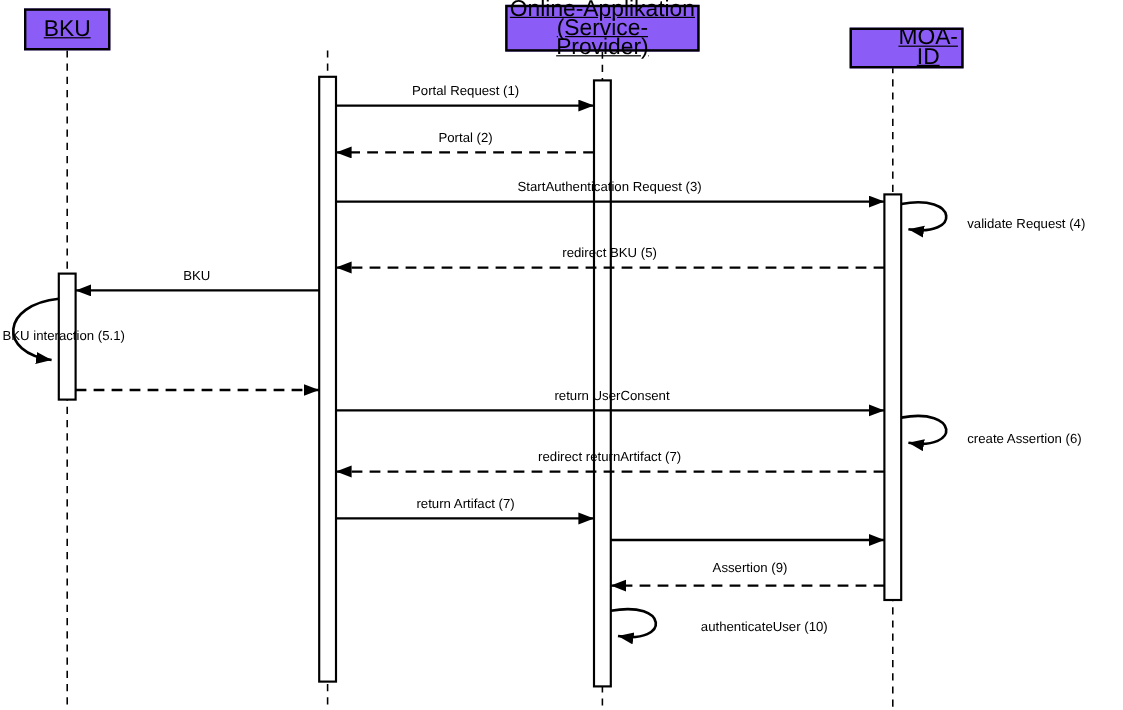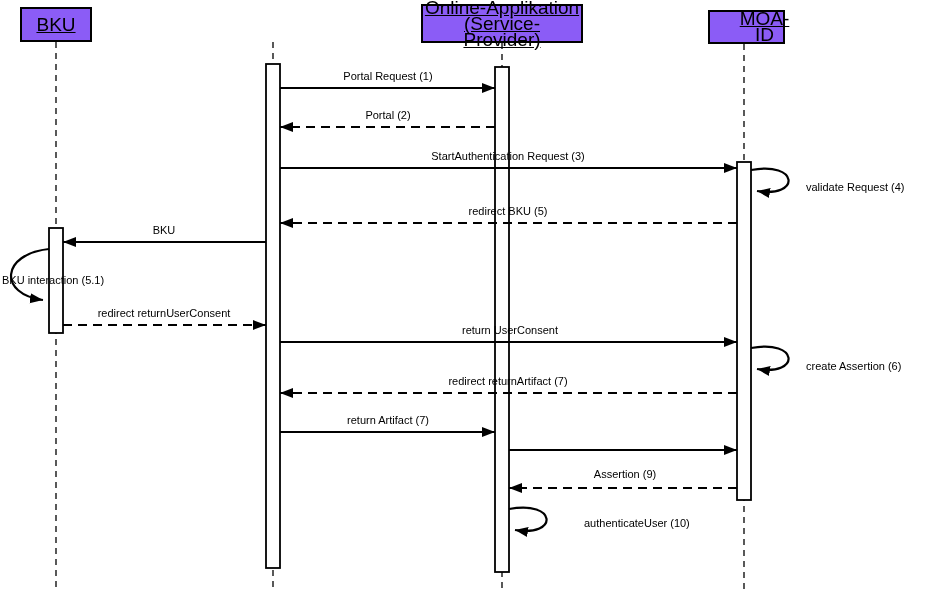--- a/index.html
+++ b/index.html
@@ -87,32 +87,31 @@
     </g>
   </svg>
 
   <div class="actor" style="left:20px;  top:7px;  width:72px;  height:35px;">
     <span class="actor-label">BKU</span>
   </div>
   <div class="actor" style="left:421px; top:4px;  width:162px; height:39px;">
     <span class="actor-label">Online-Applikation (Service-
 Provider)</span>
   </div>
-  <div class="actor" style="left:708px; top:10px; width:77px;  height:34px;padding-left:36px;">
+  <div class="actor" style="left:708px; top:23px; width:95px;  height:34px;padding-left:36px;">
     <span class="actor-label">MOA-ID</span>
   </div>
 
   <div class="msg center" style="left:388px; top:68px;">Portal Request (1)</div>
   <div class="msg center" style="left:388px; top:107px;">Portal (2)</div>
   <div class="msg center" style="left:508px; top:148px;">StartAuthentication Request (3)</div>
   <div class="msg" style="left:806px; top:179px;">validate Request (4)</div>
   <div class="msg center" style="left:508px; top:203px;">redirect BKU (5)</div>
   <div class="msg center" style="left:164px; top:222px;">BKU</div>
   <div class="msg" style="left:2px;   top:272px;">BKU interaction (5.1)</div>
-  <div class="msg center" style="left:164px; top:305px;">redirect returnUserConsent</div>
   <div class="msg center" style="left:510px; top:322px;">return UserConsent</div>
   <div class="msg" style="left:806px; top:358px;">create Assertion (6)</div>
   <div class="msg center" style="left:508px; top:373px;">redirect returnArtifact (7)</div>
   <div class="msg center" style="left:388px; top:412px;">return Artifact (7)</div>
   <div class="msg center" style="left:625px; top:466px;">Assertion (9)</div>
   <div class="msg" style="left:565px; top:515px;margin-left:19px;">authenticateUser (10)</div>
 
 </div>
 
 </body></html>

